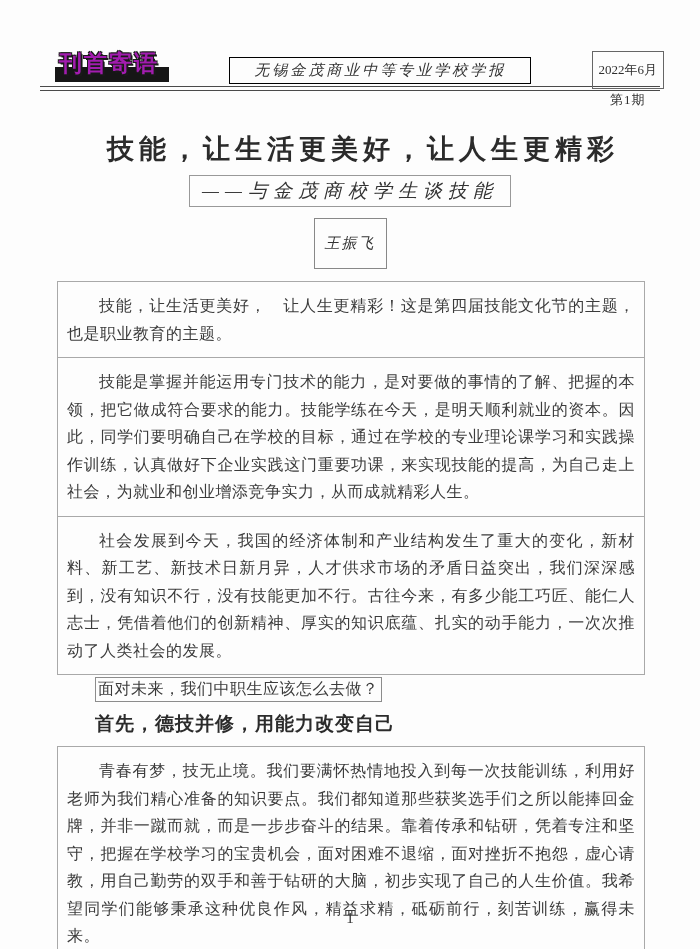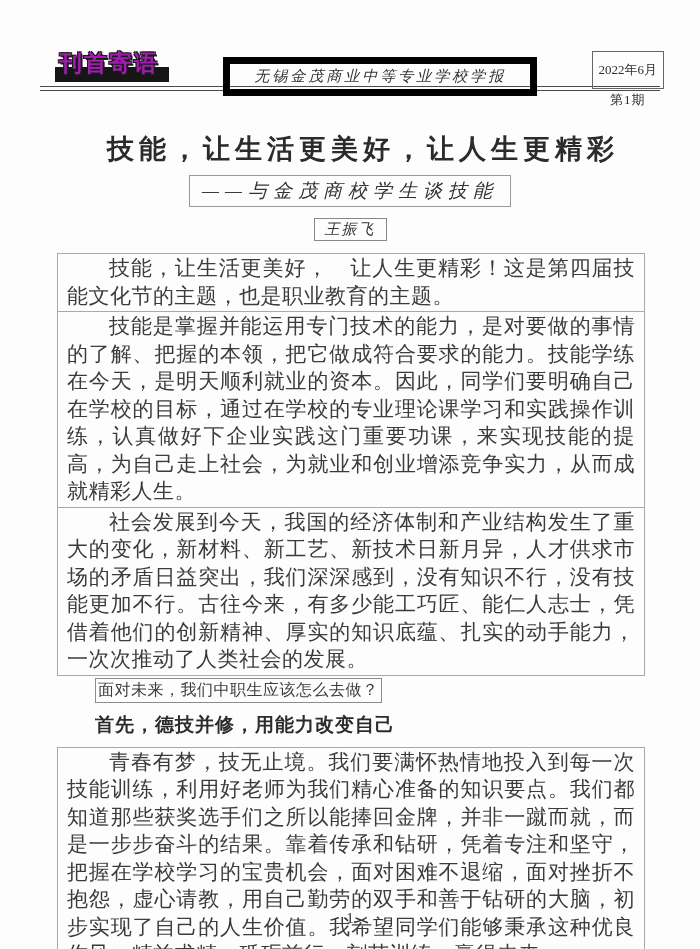--- a/index.html
+++ b/index.html
@@ -39,21 +39,21 @@
     color: #a21caf;
     text-shadow:
       -1px -1px 0 #1a1a1a, 1px -1px 0 #1a1a1a,
       -1px  1px 0 #1a1a1a, 1px  1px 0 #1a1a1a,
        2px  2px 0 #1a1a1a;
     white-space: nowrap;
   }
 
   .journal-box {
     margin-top: 9px;
-    border: 7px solid #000000;
+    border: 1px solid #000000;
     padding: 3px 24px;
     font-size: 15px;
     letter-spacing: 3px;
     font-style: italic;
     color: #333;
     white-space: nowrap;
   }
 
   .issue-info { text-align: center; font-size: 13px; color: #2f2f2f; margin-top: 3px; }
   .date-box { border: 1px solid #666; padding: 9px 6px; white-space: nowrap; }
@@ -86,35 +86,35 @@
     font-size: 19px;
     font-style: italic;
     letter-spacing: 6px;
     color: #333;
   }
 
   .author-row { text-align: center; margin-top: 11px; }
   .author-box {
     display: inline-block;
     border: 1px solid #888;
-    padding: 1px 10px;
+    padding: 15px 10px;
     font-size: 15px;
     font-style: italic;
     letter-spacing: 2px;
     color: #333;
   }
 
   
   .content { margin: 12px 55px 0 57px; }
 
   .para {
     border: 1px solid #a9a9a9;
     margin-top: -1px;
-    padding: 1px 9px;
-    font-size: 21px;
+    padding: 10px 9px;
+    font-size: 16px;
     line-height: 27.5px;
     letter-spacing: 0.5px;
     text-align: justify;
     text-indent: 2em;
     color: #3b3b3b;
   }
   .para:first-child { margin-top: 0; }
 
   .question-row { margin-top: 2px; }
   .question-box {

